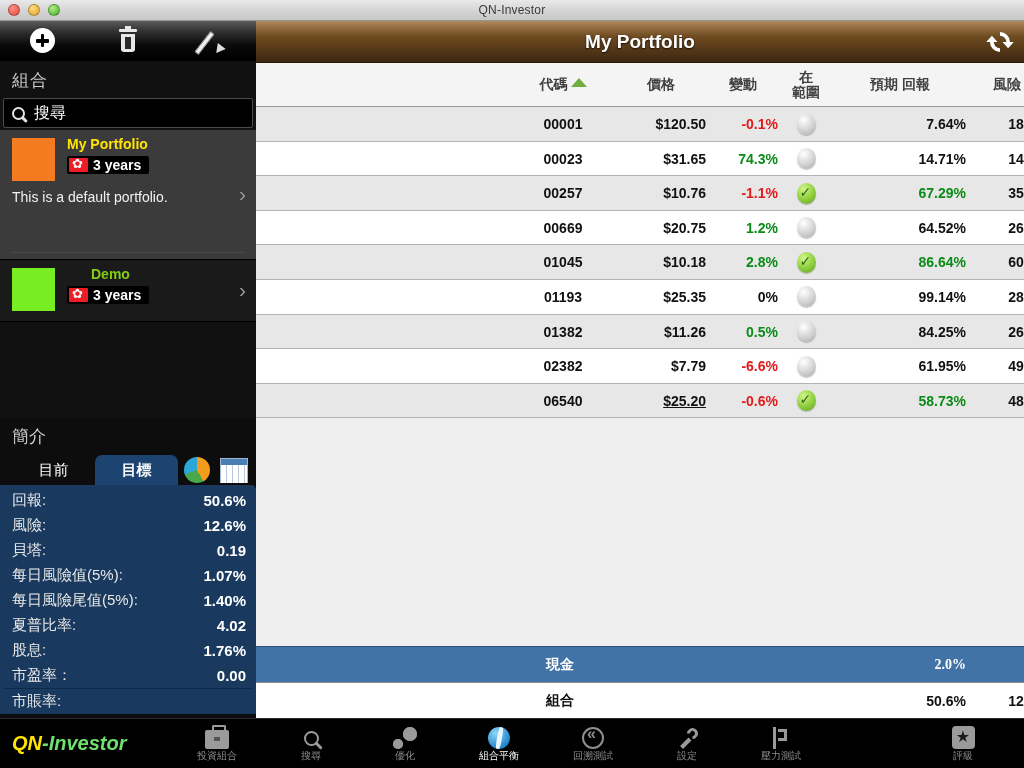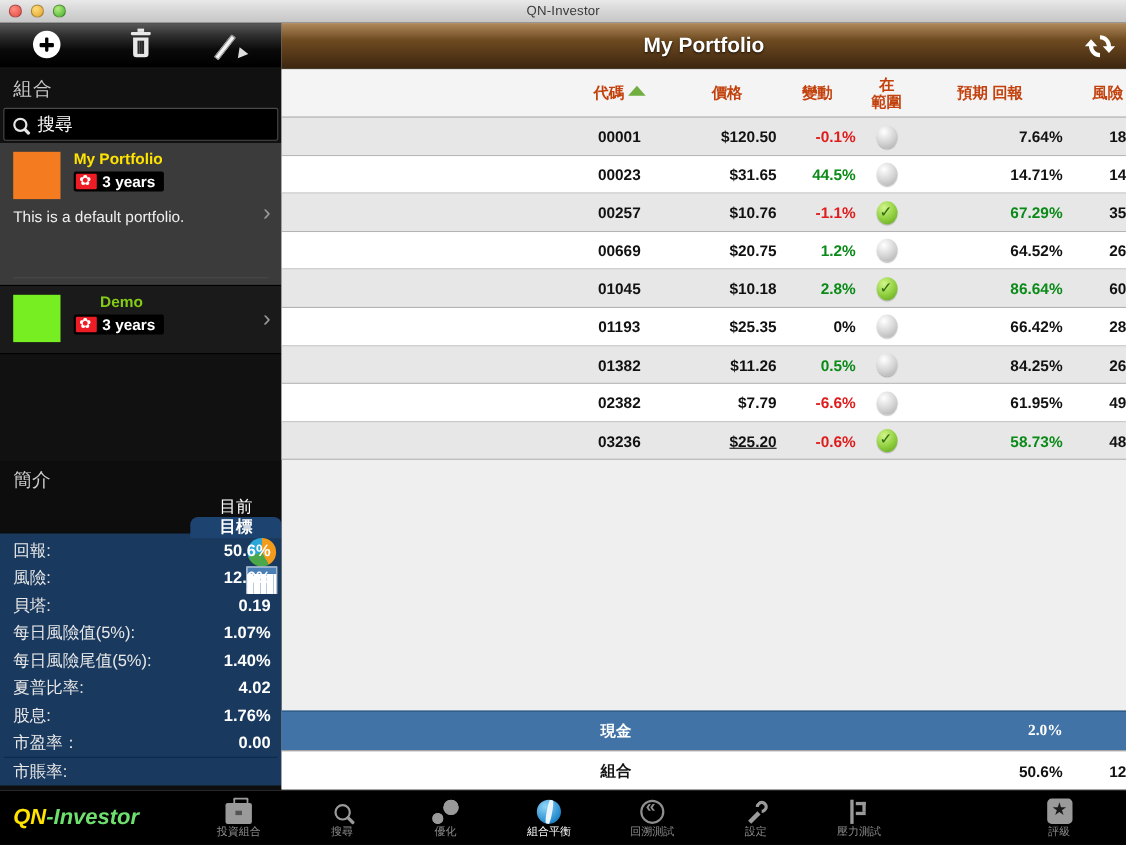--- a/index.html
+++ b/index.html
@@ -125,21 +125,21 @@
   .chevron {
     position: absolute; right: 10px; color: #9a9a9a; font-size: 21px; font-weight: 300;
   }
   .pf-item.selected .chevron { top: 52px; }
   .pf-item.normal .chevron { top: 18px; }
   .pf-divline { position: absolute; left: 12px; right: 12px; bottom: 6px; height: 1px; background: #4a4a4a; }
 
   
   .profile { position: absolute; left: 0; top: 398px; width: 256px; height: 320px; background: #0d0d0d; }
   .profile-title { color: #cfcfcf; font-size: 17px; padding: 6px 0 3px 12px; }
-  .tabs { display: flex; align-items: flex-end; height: 34px; padding-left: 2px; flex-direction: column; }
+  .tabs { display: flex; align-items: flex-end; height: 34px; padding-left: 12px; }
   .tab {
     width: 83px; height: 30px; display: flex; align-items: center; justify-content: center;
     font-size: 15px; color: #ffffff; border-radius: 7px 7px 0 0;
   }
   .tab.active { background: #1d4371; font-weight: bold; }
   .tab.inactive { background: transparent; }
   .tab-icon { width: 37px; height: 30px; display: flex; align-items: center; justify-content: center; }
   .pie {
     width: 26px; height: 26px; border-radius: 50%;
     background: conic-gradient(from 0deg, #f39c1b 0deg 150deg, #4aa84a 150deg 250deg, #2aa6d8 250deg 360deg);
@@ -176,21 +176,21 @@
     display: flex; align-items: center; justify-content: center;
   }
   .refresh-btn svg { width: 30px; height: 30px; }
 
   .col-header {
     height: 44px; width: 768px; background: #f4f4f4;
     border-bottom: 1px solid #9a9a9a; position: relative;
   }
   .col-header .ch {
     position: absolute; top: 0; height: 43px; display: flex; align-items: center;
-    justify-content: flex-end; font-size: 14px; font-weight: bold; color: #c2410c;
+    justify-content: flex-end; font-size: 14px; font-weight: bold; color: #404040;
   }
   .ch .lbl { text-align: center; line-height: 15px; }
   .sortarrow {
     width: 0; height: 0; border-left: 8px solid transparent; border-right: 8px solid transparent;
     border-bottom: 9px solid #6fae3f; margin-left: 3px; margin-bottom: 4px;
   }
 
   .rows { position: relative; width: 768px; }
   .row { position: relative; height: 34.6px; border-bottom: 1px solid #b3b3b3; }
   .row.odd { background: #e7e7e7; }
@@ -470,21 +470,21 @@
           <div class="cell r neg" style="left: 452px; width: 70px;">-0.1%</div>
           <div class="cell c" style="left: 522px; width: 56px;">
             <div class="ball grey"></div>
           </div>
           <div class="cell r" style="left: 578px; width: 132px;">7.64%</div>
           <div class="cell r" style="left: 710px; width: 82px;">18.2%</div>
         </div>
         <div class="row even">
           <div class="cell c" style="left: 262px; width: 90px;">00023</div>
           <div class="cell r" style="left: 360px; width: 90px;">$31.65</div>
-          <div class="cell r pos" style="left: 452px; width: 70px;">44.5%</div>
+          <div class="cell r pos" style="left: 452px; width: 70px;">74.3%</div>
           <div class="cell c" style="left: 522px; width: 56px;">
             <div class="ball grey"></div>
           </div>
           <div class="cell r" style="left: 578px; width: 132px;">14.71%</div>
           <div class="cell r" style="left: 710px; width: 82px;">14.6%</div>
         </div>
         <div class="row odd">
           <div class="cell c" style="left: 262px; width: 90px;">00257</div>
           <div class="cell r" style="left: 360px; width: 90px;">$10.76</div>
           <div class="cell r neg" style="left: 452px; width: 70px;">-1.1%</div>
@@ -514,21 +514,21 @@
           <div class="cell r pos" style="left: 578px; width: 132px;">86.64%</div>
           <div class="cell r" style="left: 710px; width: 82px;">60.1%</div>
         </div>
         <div class="row even">
           <div class="cell c" style="left: 262px; width: 90px;">01193</div>
           <div class="cell r" style="left: 360px; width: 90px;">$25.35</div>
           <div class="cell r" style="left: 452px; width: 70px;">0%</div>
           <div class="cell c" style="left: 522px; width: 56px;">
             <div class="ball grey"></div>
           </div>
-          <div class="cell r" style="left: 578px; width: 132px;">66.42%</div>
+          <div class="cell r" style="left: 578px; width: 132px;">99.14%</div>
           <div class="cell r" style="left: 710px; width: 82px;">28.2%</div>
         </div>
         <div class="row odd">
           <div class="cell c" style="left: 262px; width: 90px;">01382</div>
           <div class="cell r" style="left: 360px; width: 90px;">$11.26</div>
           <div class="cell r pos" style="left: 452px; width: 70px;">0.5%</div>
           <div class="cell c" style="left: 522px; width: 56px;">
             <div class="ball grey"></div>
           </div>
           <div class="cell r" style="left: 578px; width: 132px;">84.25%</div>
@@ -538,21 +538,21 @@
           <div class="cell c" style="left: 262px; width: 90px;">02382</div>
           <div class="cell r" style="left: 360px; width: 90px;">$7.79</div>
           <div class="cell r neg" style="left: 452px; width: 70px;">-6.6%</div>
           <div class="cell c" style="left: 522px; width: 56px;">
             <div class="ball grey"></div>
           </div>
           <div class="cell r" style="left: 578px; width: 132px;">61.95%</div>
           <div class="cell r" style="left: 710px; width: 82px;">49.3%</div>
         </div>
         <div class="row odd">
-          <div class="cell c" style="left: 262px; width: 90px;">03236</div>
+          <div class="cell c" style="left: 262px; width: 90px;">06540</div>
           <div class="cell r" style="left: 360px; width: 90px; text-decoration: underline;">$25.20</div>
           <div class="cell r neg" style="left: 452px; width: 70px;">-0.6%</div>
           <div class="cell c" style="left: 522px; width: 56px;">
             <div class="ball ok"></div>
           </div>
           <div class="cell r pos" style="left: 578px; width: 132px;">58.73%</div>
           <div class="cell r" style="left: 710px; width: 82px;">48.9%</div>
         </div>
       </div>
 

